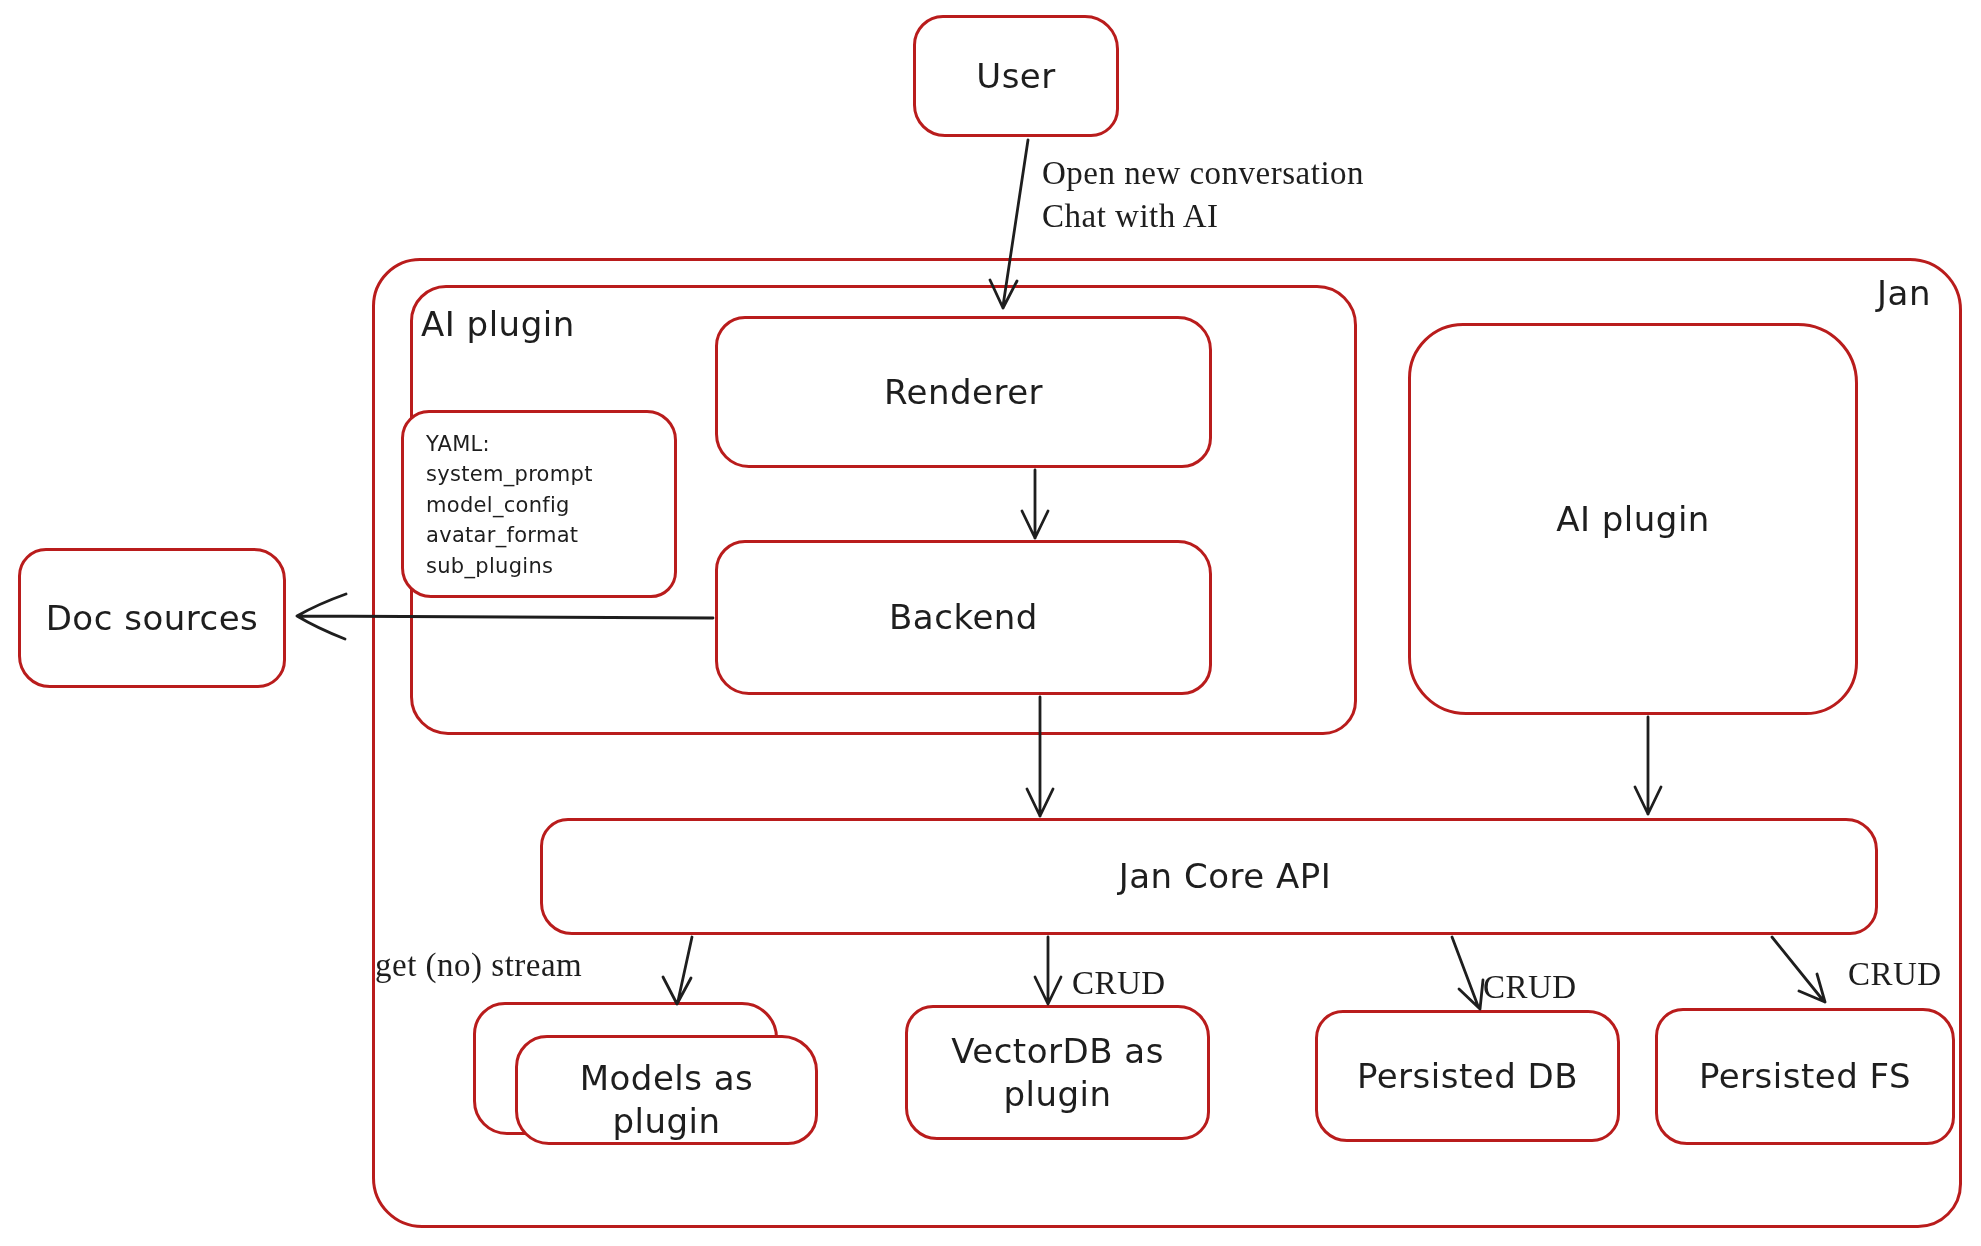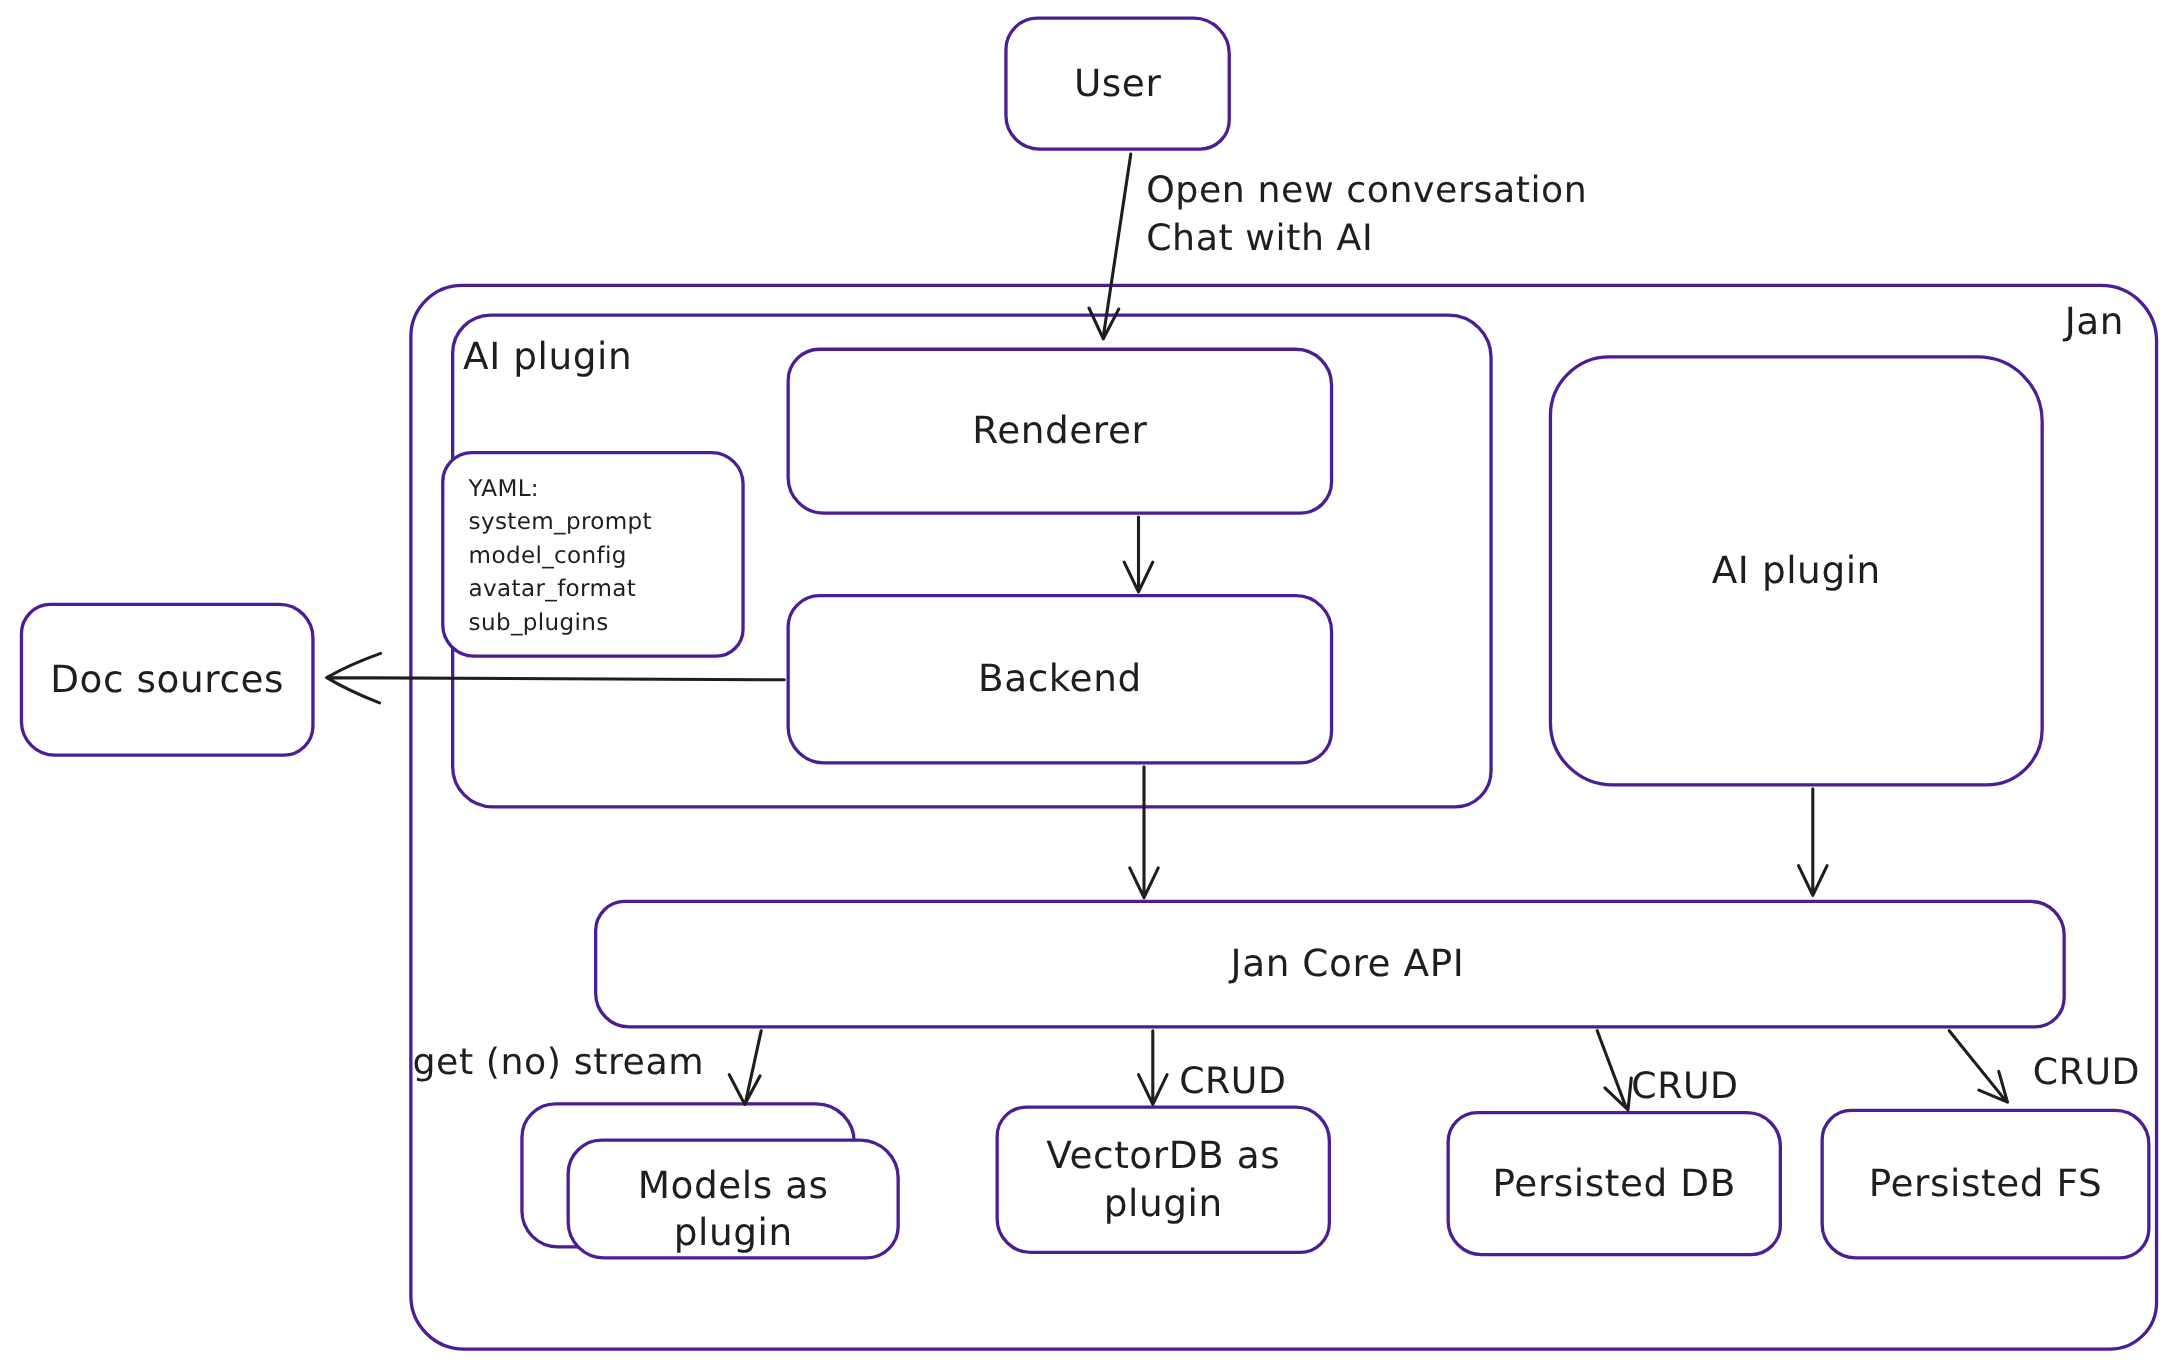--- a/index.html
+++ b/index.html
@@ -7,21 +7,21 @@
     position: relative;
     width: 1981px;
     height: 1246px;
     background: #ffffff;
     font-family: "DejaVu Sans", "Liberation Sans", sans-serif;
     color: #1e1e1e;
     overflow: hidden;
   }
   .node {
     position: absolute;
-    border: 3px solid #4c1d95;
+    border: 3px solid #b91c1c;
     background: #ffffff;
     display: flex;
     align-items: center;
     justify-content: center;
     text-align: center;
     box-sizing: border-box;
   }
   .node-label {
     font-size: 34px;
     line-height: 1.25;
@@ -34,20 +34,21 @@
     font-size: 34px;
     white-space: pre-line;
     letter-spacing: 0.5px;
   }
   .edge-label {
     position: absolute;
     font-size: 33px;
     line-height: 1.3;
     white-space: pre-line;
     letter-spacing: 0.5px;
+    font-family: Liberation Serif, serif;
   }
   .note-text {
     font-size: 21px;
     line-height: 1.45;
     white-space: pre-line;
     text-align: left;
     letter-spacing: 0.3px;
   }
   #arrow-layer {
     position: absolute;

